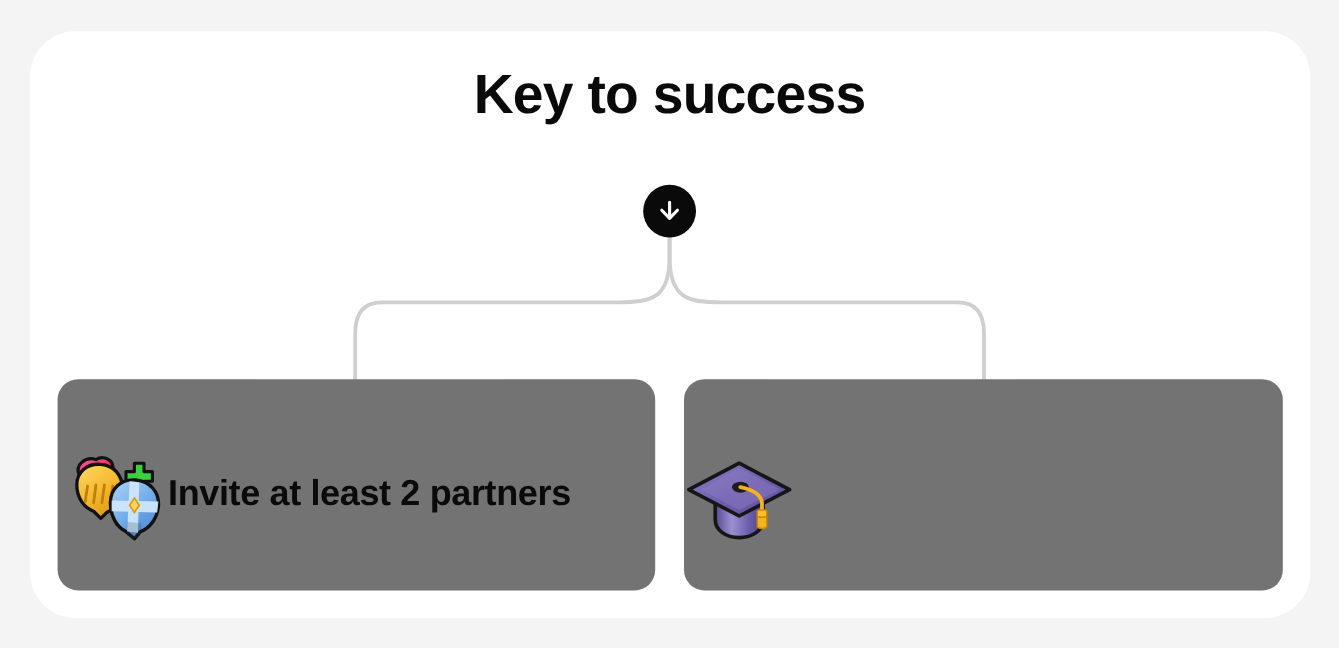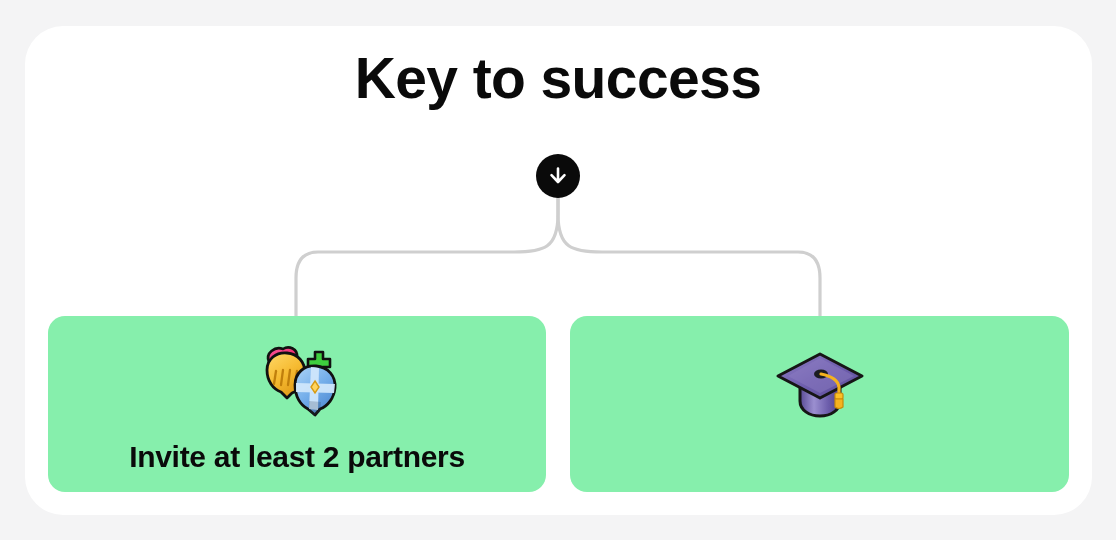--- a/index.html
+++ b/index.html
@@ -31,21 +31,21 @@
     border-radius: 38px;
   }
 
   
   .title {
     position: absolute;
     left: 0;
     top: 49px;
     width: 1116px;
     text-align: center;
-    font-size: 57px;
+    font-size: 46px;
     font-weight: 700;
     letter-spacing: -0.6px;
     color: #0a0a0a;
     line-height: 58px;
     white-space: nowrap;
   }
 
   
   .connector {
     position: absolute;
@@ -69,24 +69,24 @@
     align-items: center;
     justify-content: center;
   }
   .arrow-badge svg { display: block; }
 
   
   .card {
     position: absolute;
     top: 316px;
     height: 176px;
-    background: #86efac;
+    background: #737373;
     border-radius: 17px;
     display: flex;
-    flex-direction: column;
+    flex-direction: row;
     align-items: center;
   }
   .card-left  { left: 48px;  width: 498px; }
   .card-right { left: 570px; width: 499px; }
 
   .card-icon {
     margin-top: 24px;
     width: 92px;
     height: 84px;
     display: flex;

